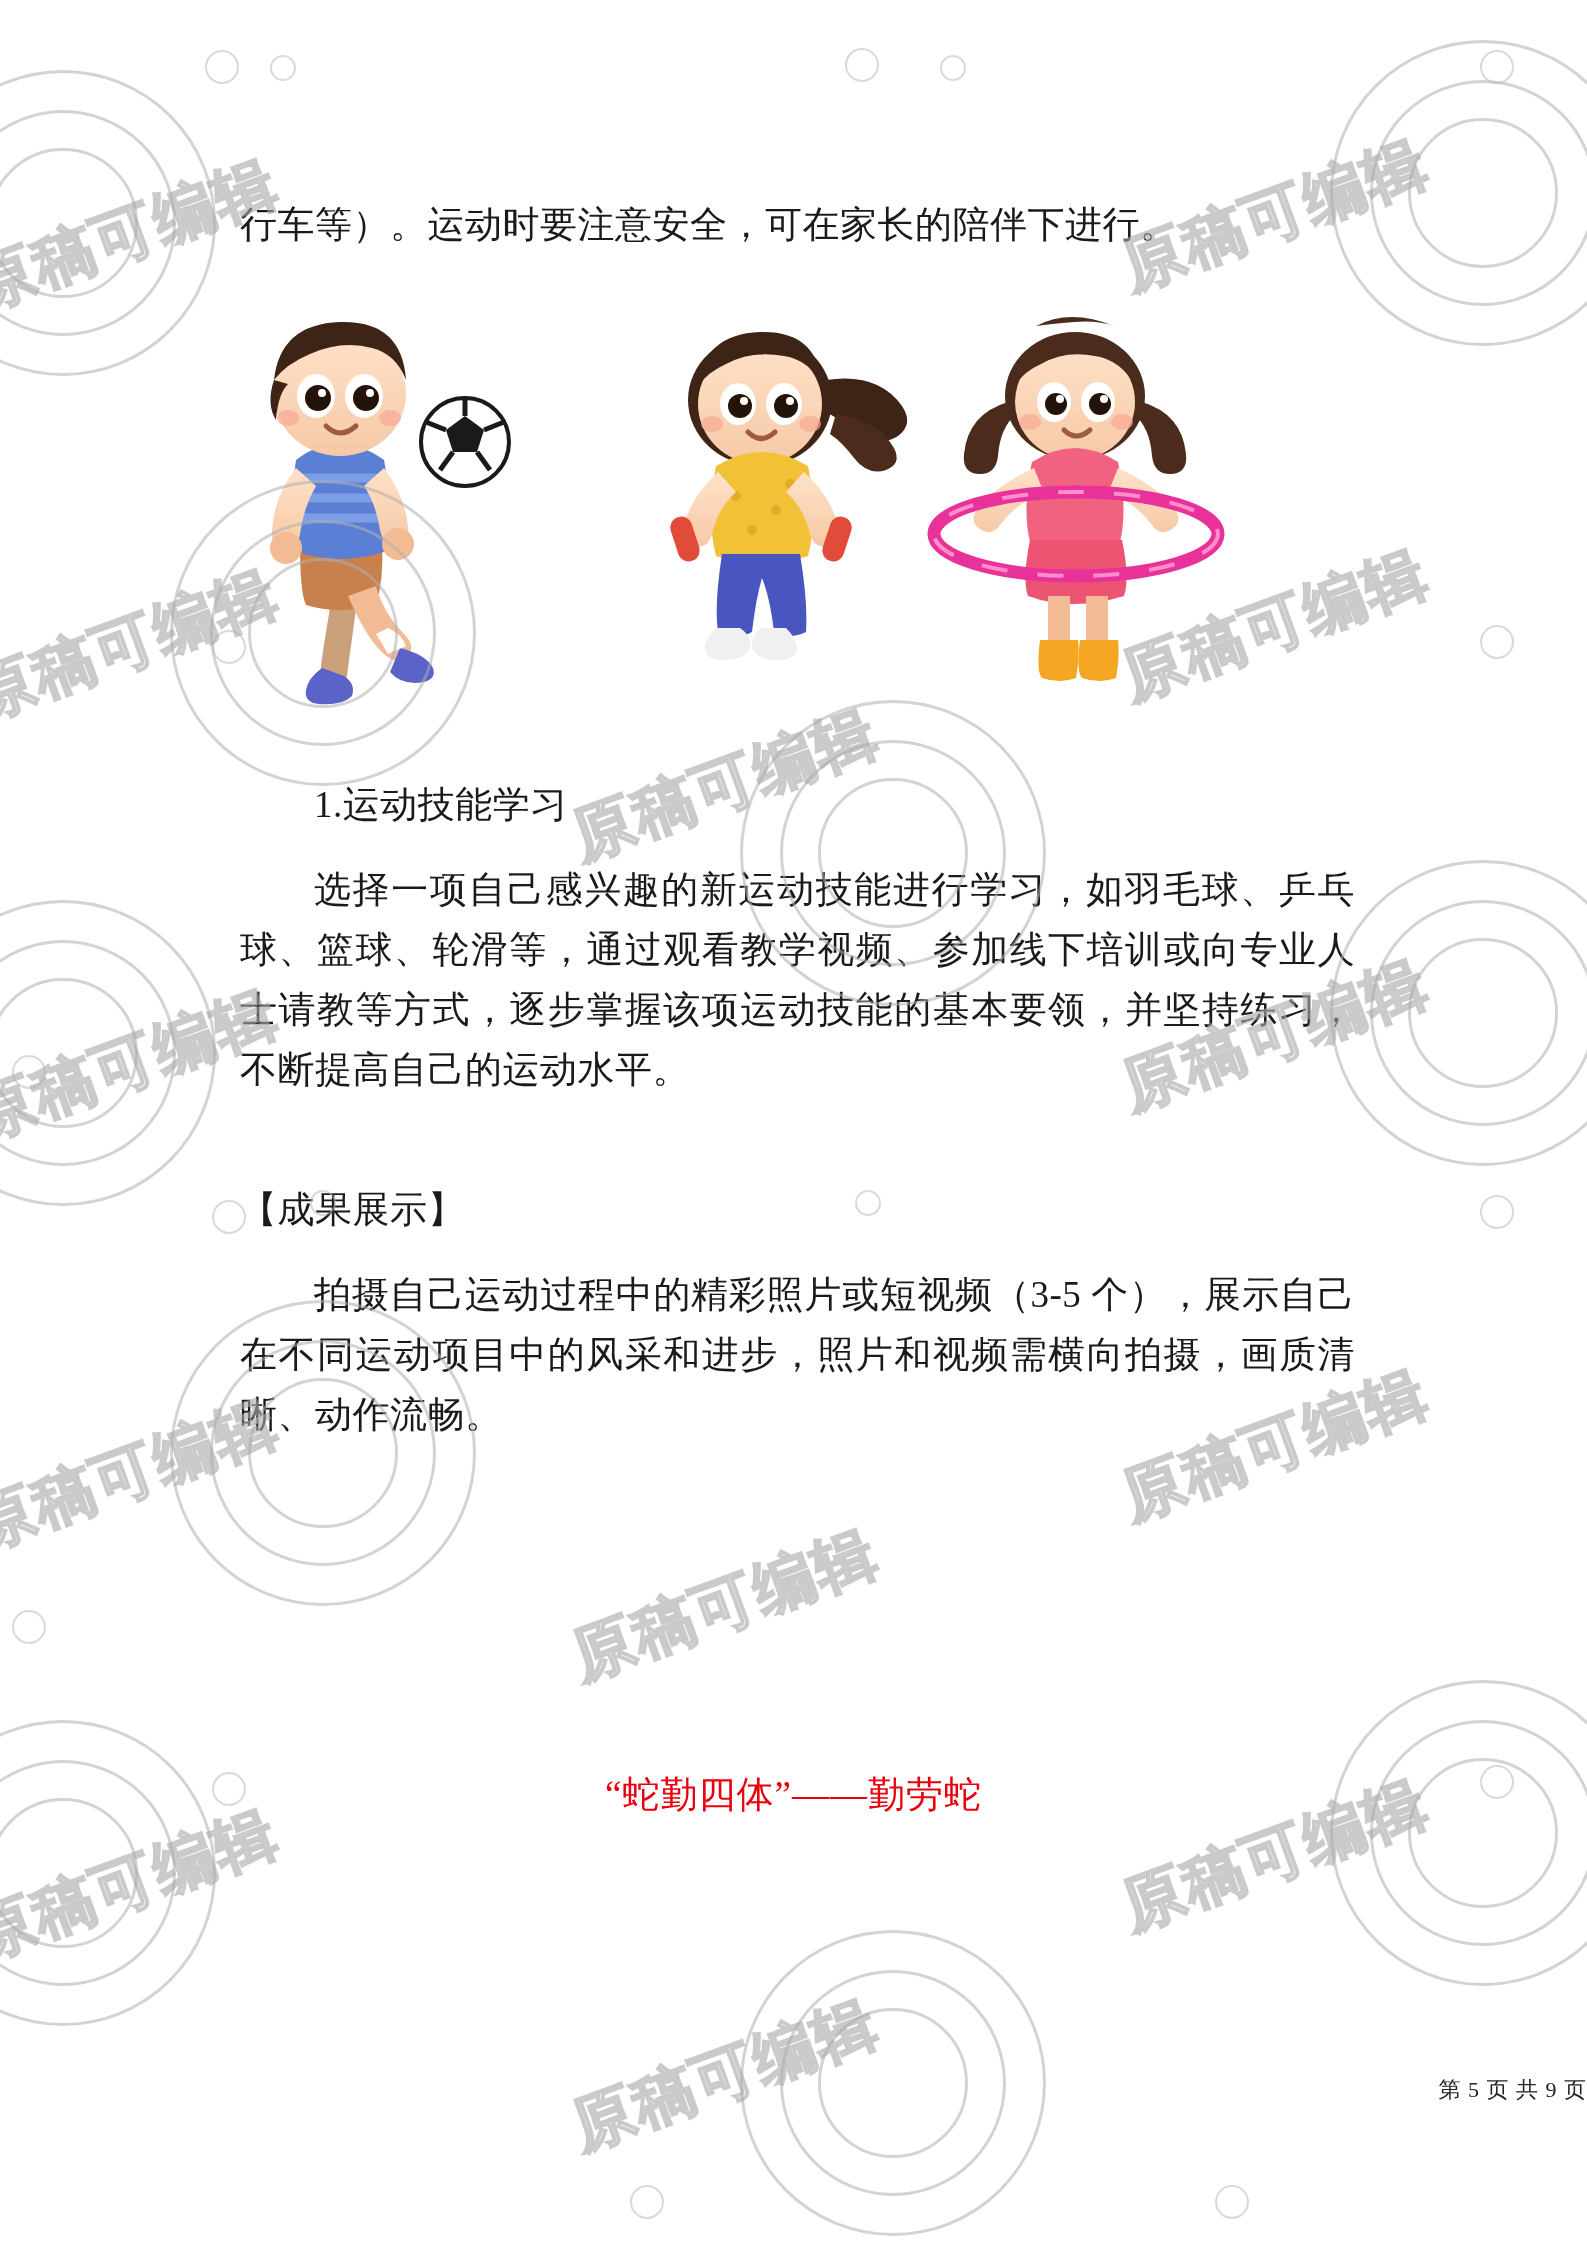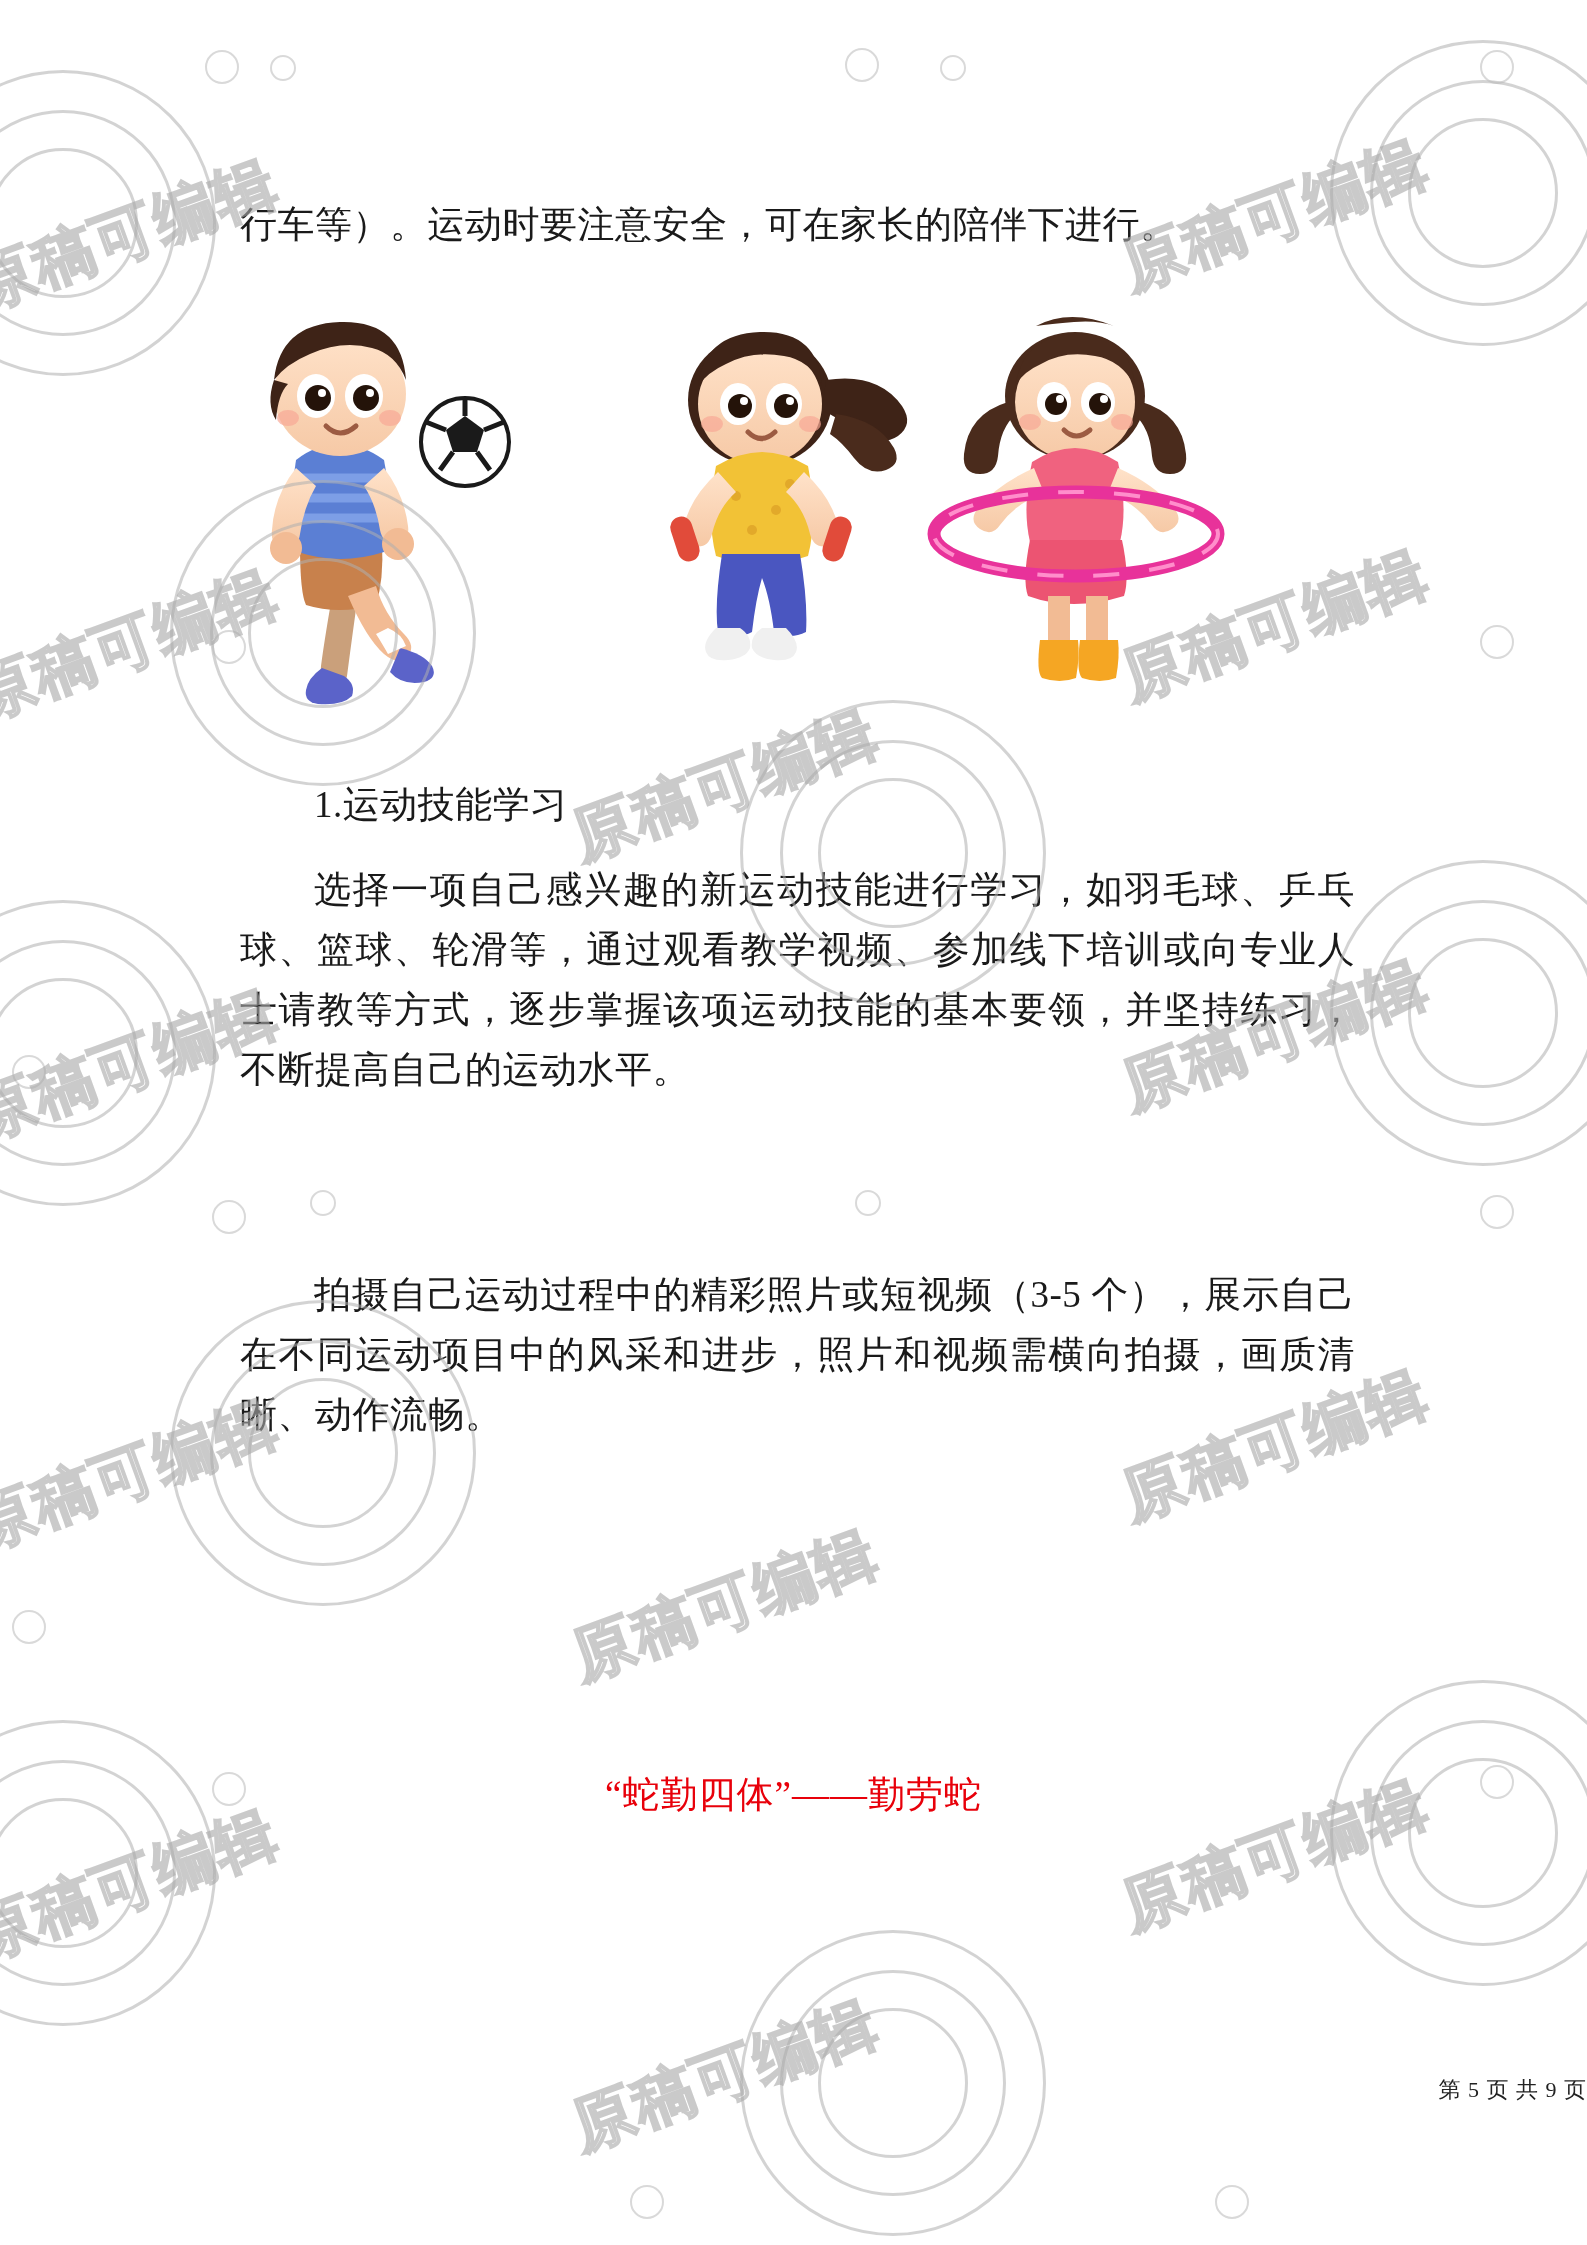--- a/index.html
+++ b/index.html
@@ -296,20 +296,21 @@
 </div>
 
 <div id="page">
 
   <div class="para" style="left:240px; top:195px; width:1110px;">行车等）。运动时要注意安全，可在家长的陪伴下进行。</div>
 
   <div class="para indent" style="left:240px; top:775px; width:1110px;">1.运动技能学习</div>
 
   <div class="para indent" style="left:240px; top:860px; width:1115px;">选择一项自己感兴趣的新运动技能进行学习，如羽毛球、乒乓球、篮球、轮滑等，通过观看教学视频、参加线下培训或向专业人士请教等方式，逐步掌握该项运动技能的基本要领，并坚持练习，不断提高自己的运动水平。</div>
 
+  <div class="para" style="left:240px; top:1180px; width:1110px;">【成果展示】</div>
 
   <div class="para indent" style="left:240px; top:1265px; width:1115px;">拍摄自己运动过程中的精彩照片或短视频（3-5 个），展示自己在不同运动项目中的风采和进步，照片和视频需横向拍摄，画质清晰、动作流畅。</div>
 
 
   <div class="center-red" style="left:0; top:1770px;">“蛇勤四体”——勤劳蛇</div>
 
 
   <div class="footer" style="left:0; top:2075px;">第 5 页 共 9 页</div>
 </div>
 

